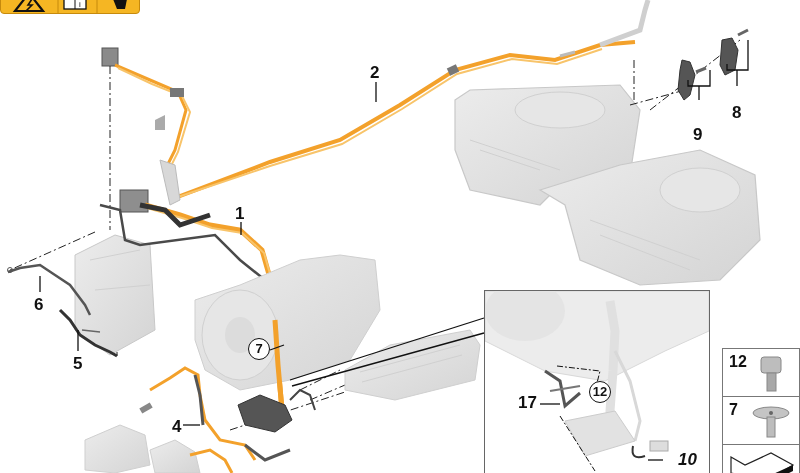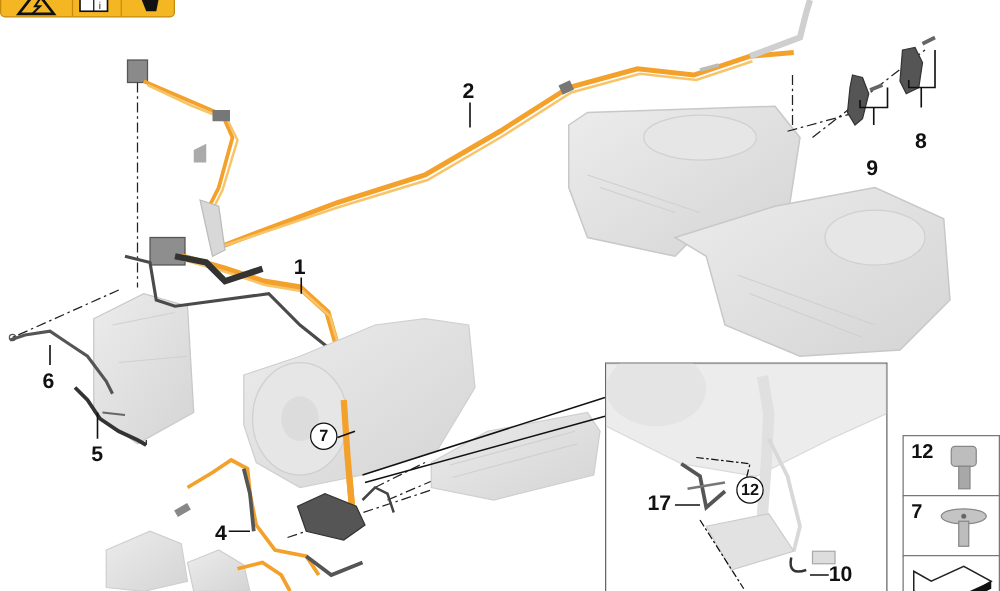--- a/index.html
+++ b/index.html
@@ -199,19 +199,19 @@
     </svg>
   </div>
 
   <span class="callout" style="left:235px;top:205px;">1</span>
   <span class="callout" style="left:370px;top:64px;">2</span>
   <span class="callout" style="left:172px;top:418px;">4</span>
   <span class="callout" style="left:73px;top:355px;">5</span>
   <span class="callout" style="left:34px;top:296px;">6</span>
   <span class="callout" style="left:732px;top:104px;">8</span>
   <span class="callout" style="left:693px;top:126px;">9</span>
-  <span class="callout" style="left:663px;top:451px;">10</span>
+  <span class="callout" style="left:678px;top:451px;font-style:italic;">10</span>
   <span class="callout" style="left:518px;top:394px;">17</span>
 
   <span class="circ" style="left:248px;top:338px;">7</span>
   <span class="circ" style="left:589px;top:381px;">12</span>
 
 </div>
 
 </body></html>

